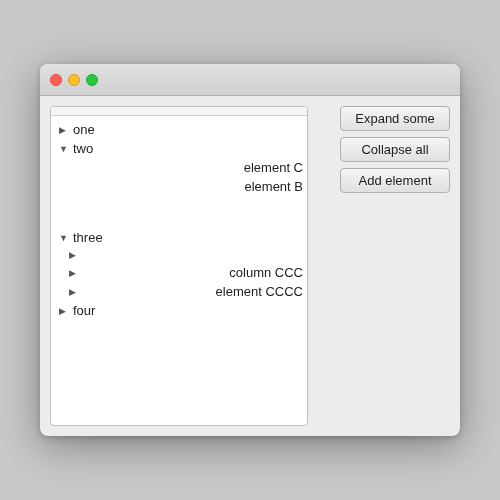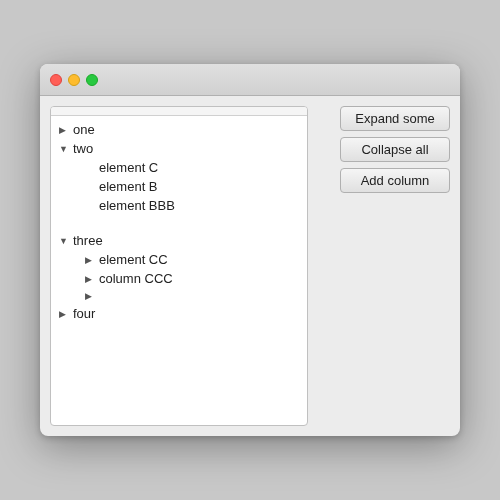--- a/index.html
+++ b/index.html
@@ -95,21 +95,21 @@
       display: flex;
       align-items: center;
       padding: 2px 4px;
       cursor: default;
       white-space: nowrap;
       font-size: 13px;
       color: #222;
     }
 
     .indent-0 { padding-left: 8px; }
-    .indent-1 { padding-left: 34px; }
+    .indent-1 { padding-left: 18px; justify-content: space-between; }
 
     .arrow {
       display: inline-block;
       width: 12px;
       height: 12px;
       margin-right: 2px;
       font-size: 9px;
       color: #555;
       flex-shrink: 0;
       line-height: 12px;
@@ -163,46 +163,45 @@
           <div class="tree-row indent-1">
             <span class="arrow"></span>
             <span>element C</span>
           </div>
           <div class="tree-row indent-1">
             <span class="arrow"></span>
             <span>element B</span>
           </div>
           <div class="tree-row indent-1">
             <span class="arrow"></span>
-            <span>element BBB</span>
           </div>
           <div class="tree-row indent-1">
             <span class="arrow"></span>
           </div>
           <div class="tree-row indent-0">
             <span class="arrow">▼</span>
             <span>three</span>
           </div>
           <div class="tree-row indent-1">
             <span class="arrow">▶</span>
-            <span>element CC</span>
           </div>
           <div class="tree-row indent-1">
             <span class="arrow">▶</span>
             <span>column CCC</span>
           </div>
           <div class="tree-row indent-1">
             <span class="arrow">▶</span>
+            <span>element CCCC</span>
           </div>
           <div class="tree-row indent-0">
             <span class="arrow">▶</span>
             <span>four</span>
           </div>
         </div>
     </div>
 
     <div class="buttons-panel" id="buttons-panel">
     <button class="action-btn">Expand some</button>
         <button class="action-btn">Collapse all</button>
-        <button class="action-btn">Add column</button>
+        <button class="action-btn">Add element</button>
       </div>
   </div>
 </div>
 
 </body></html>

